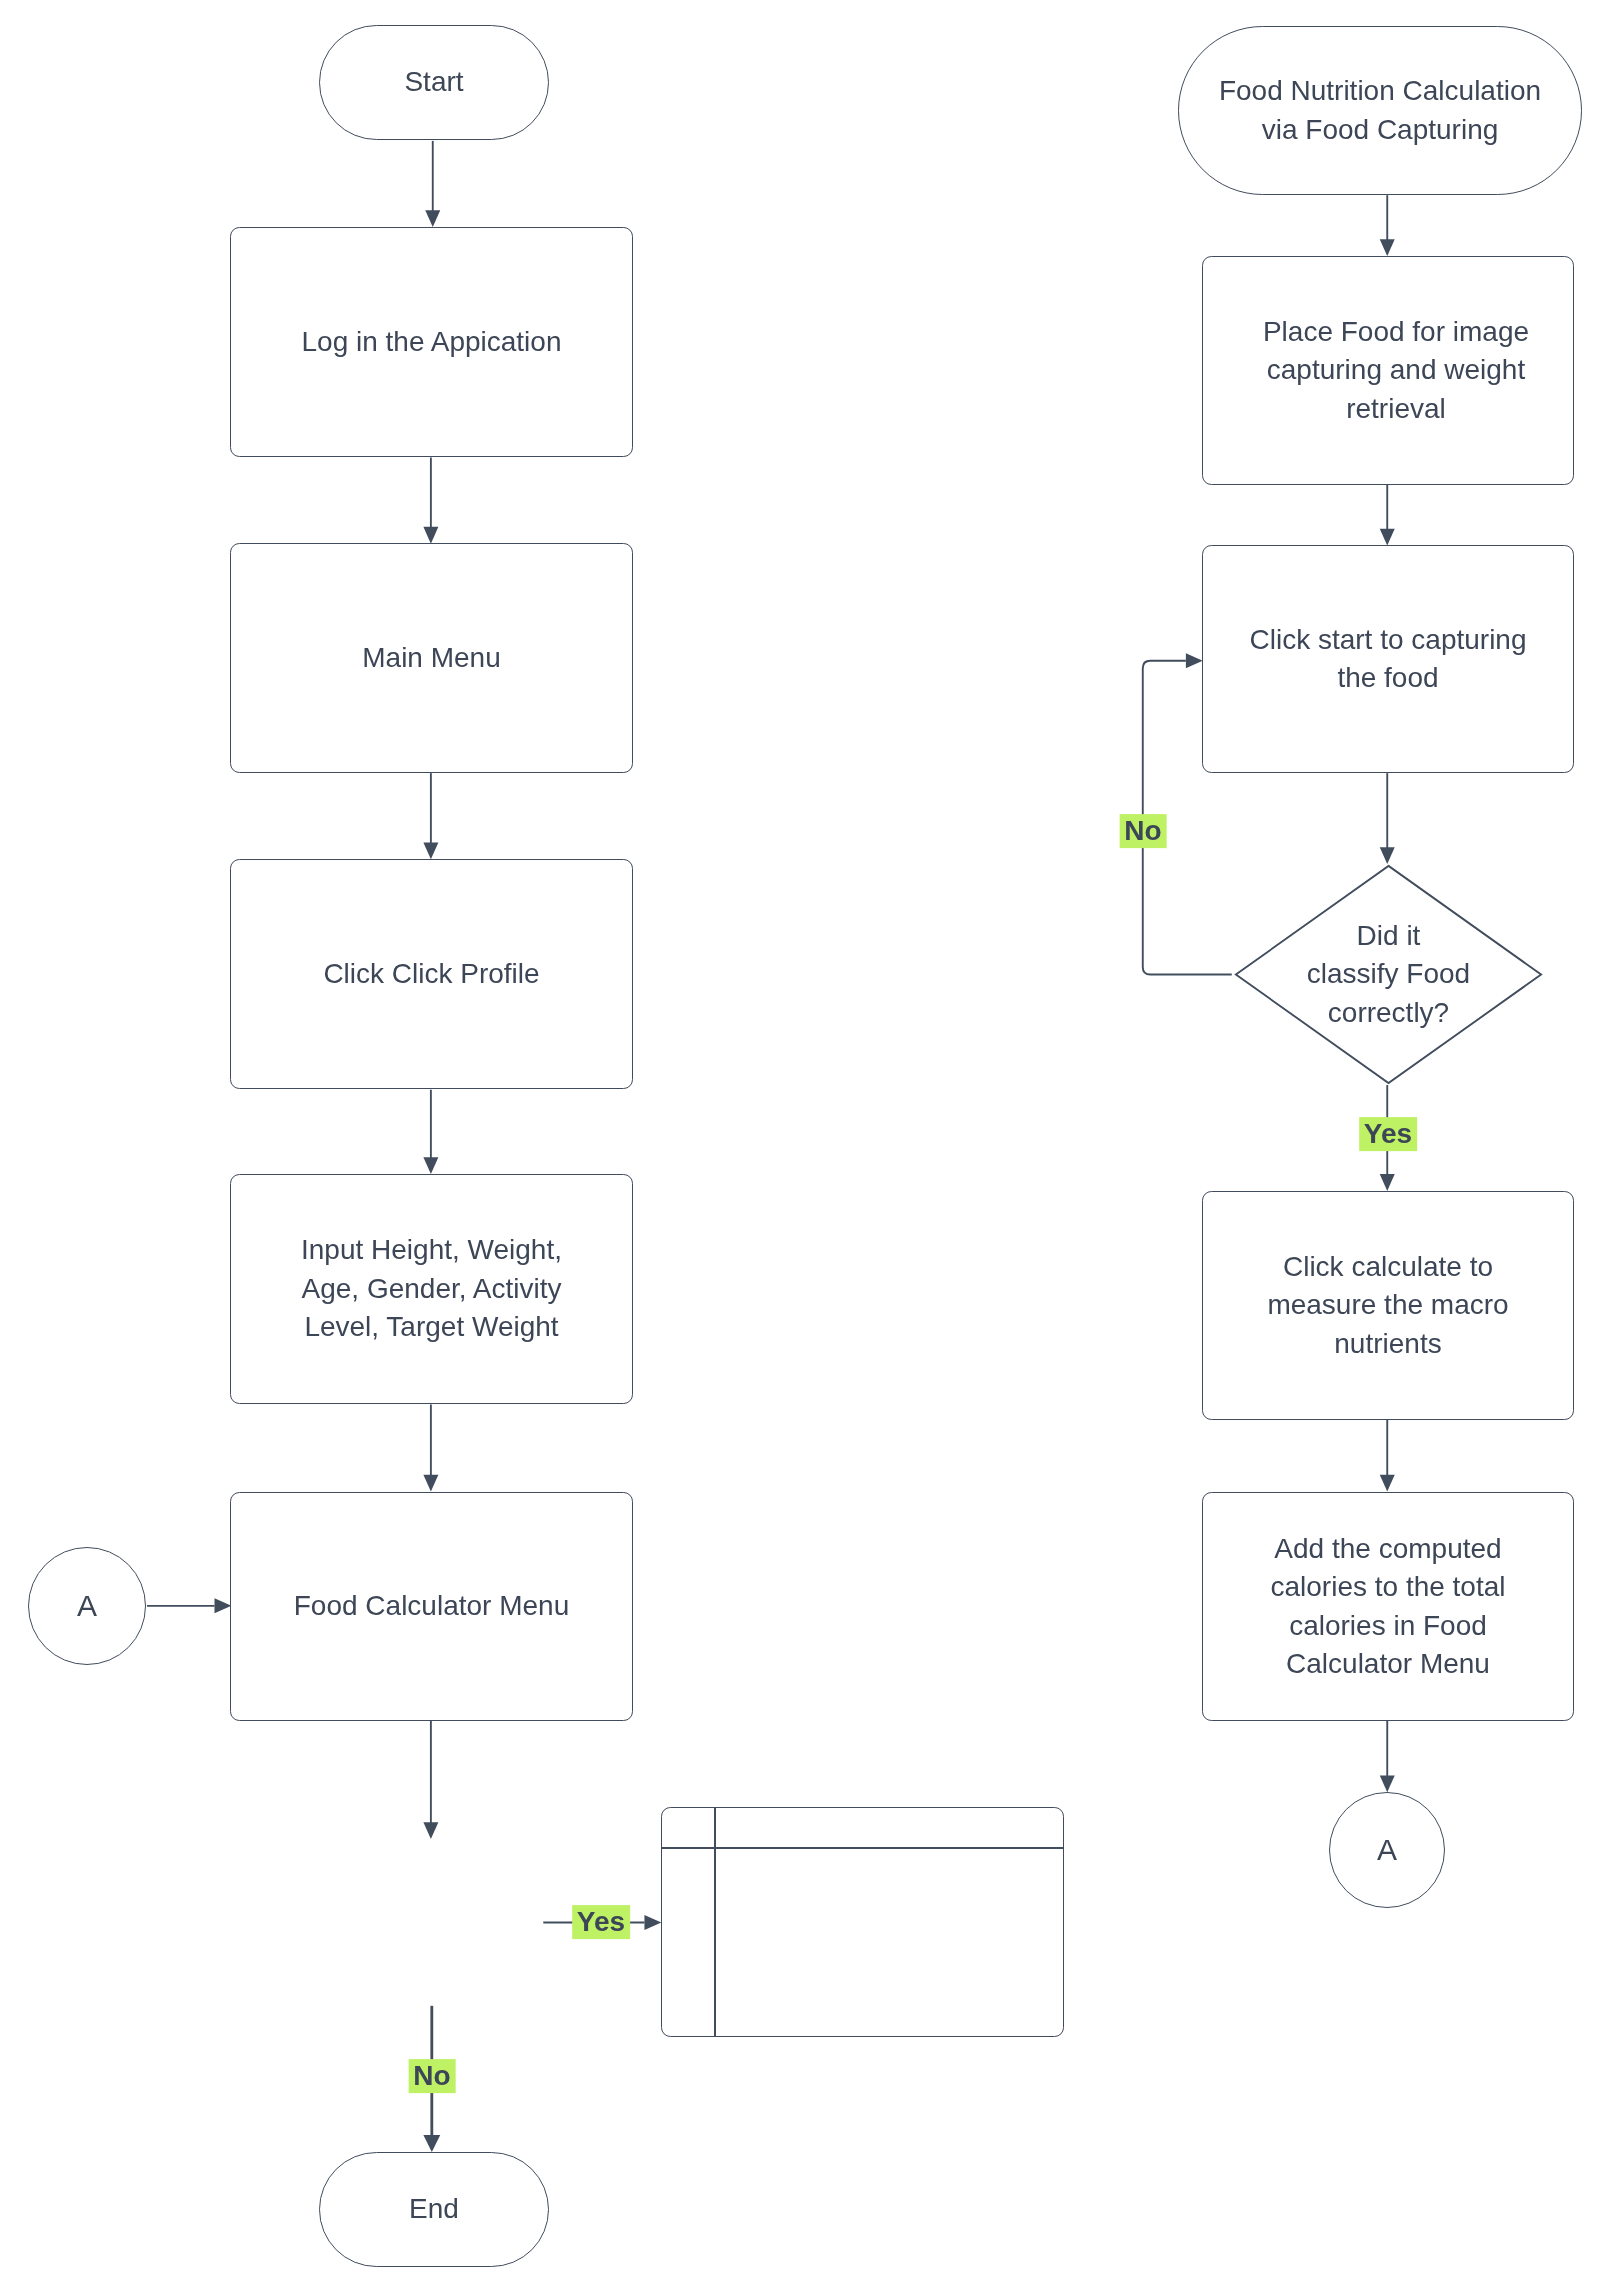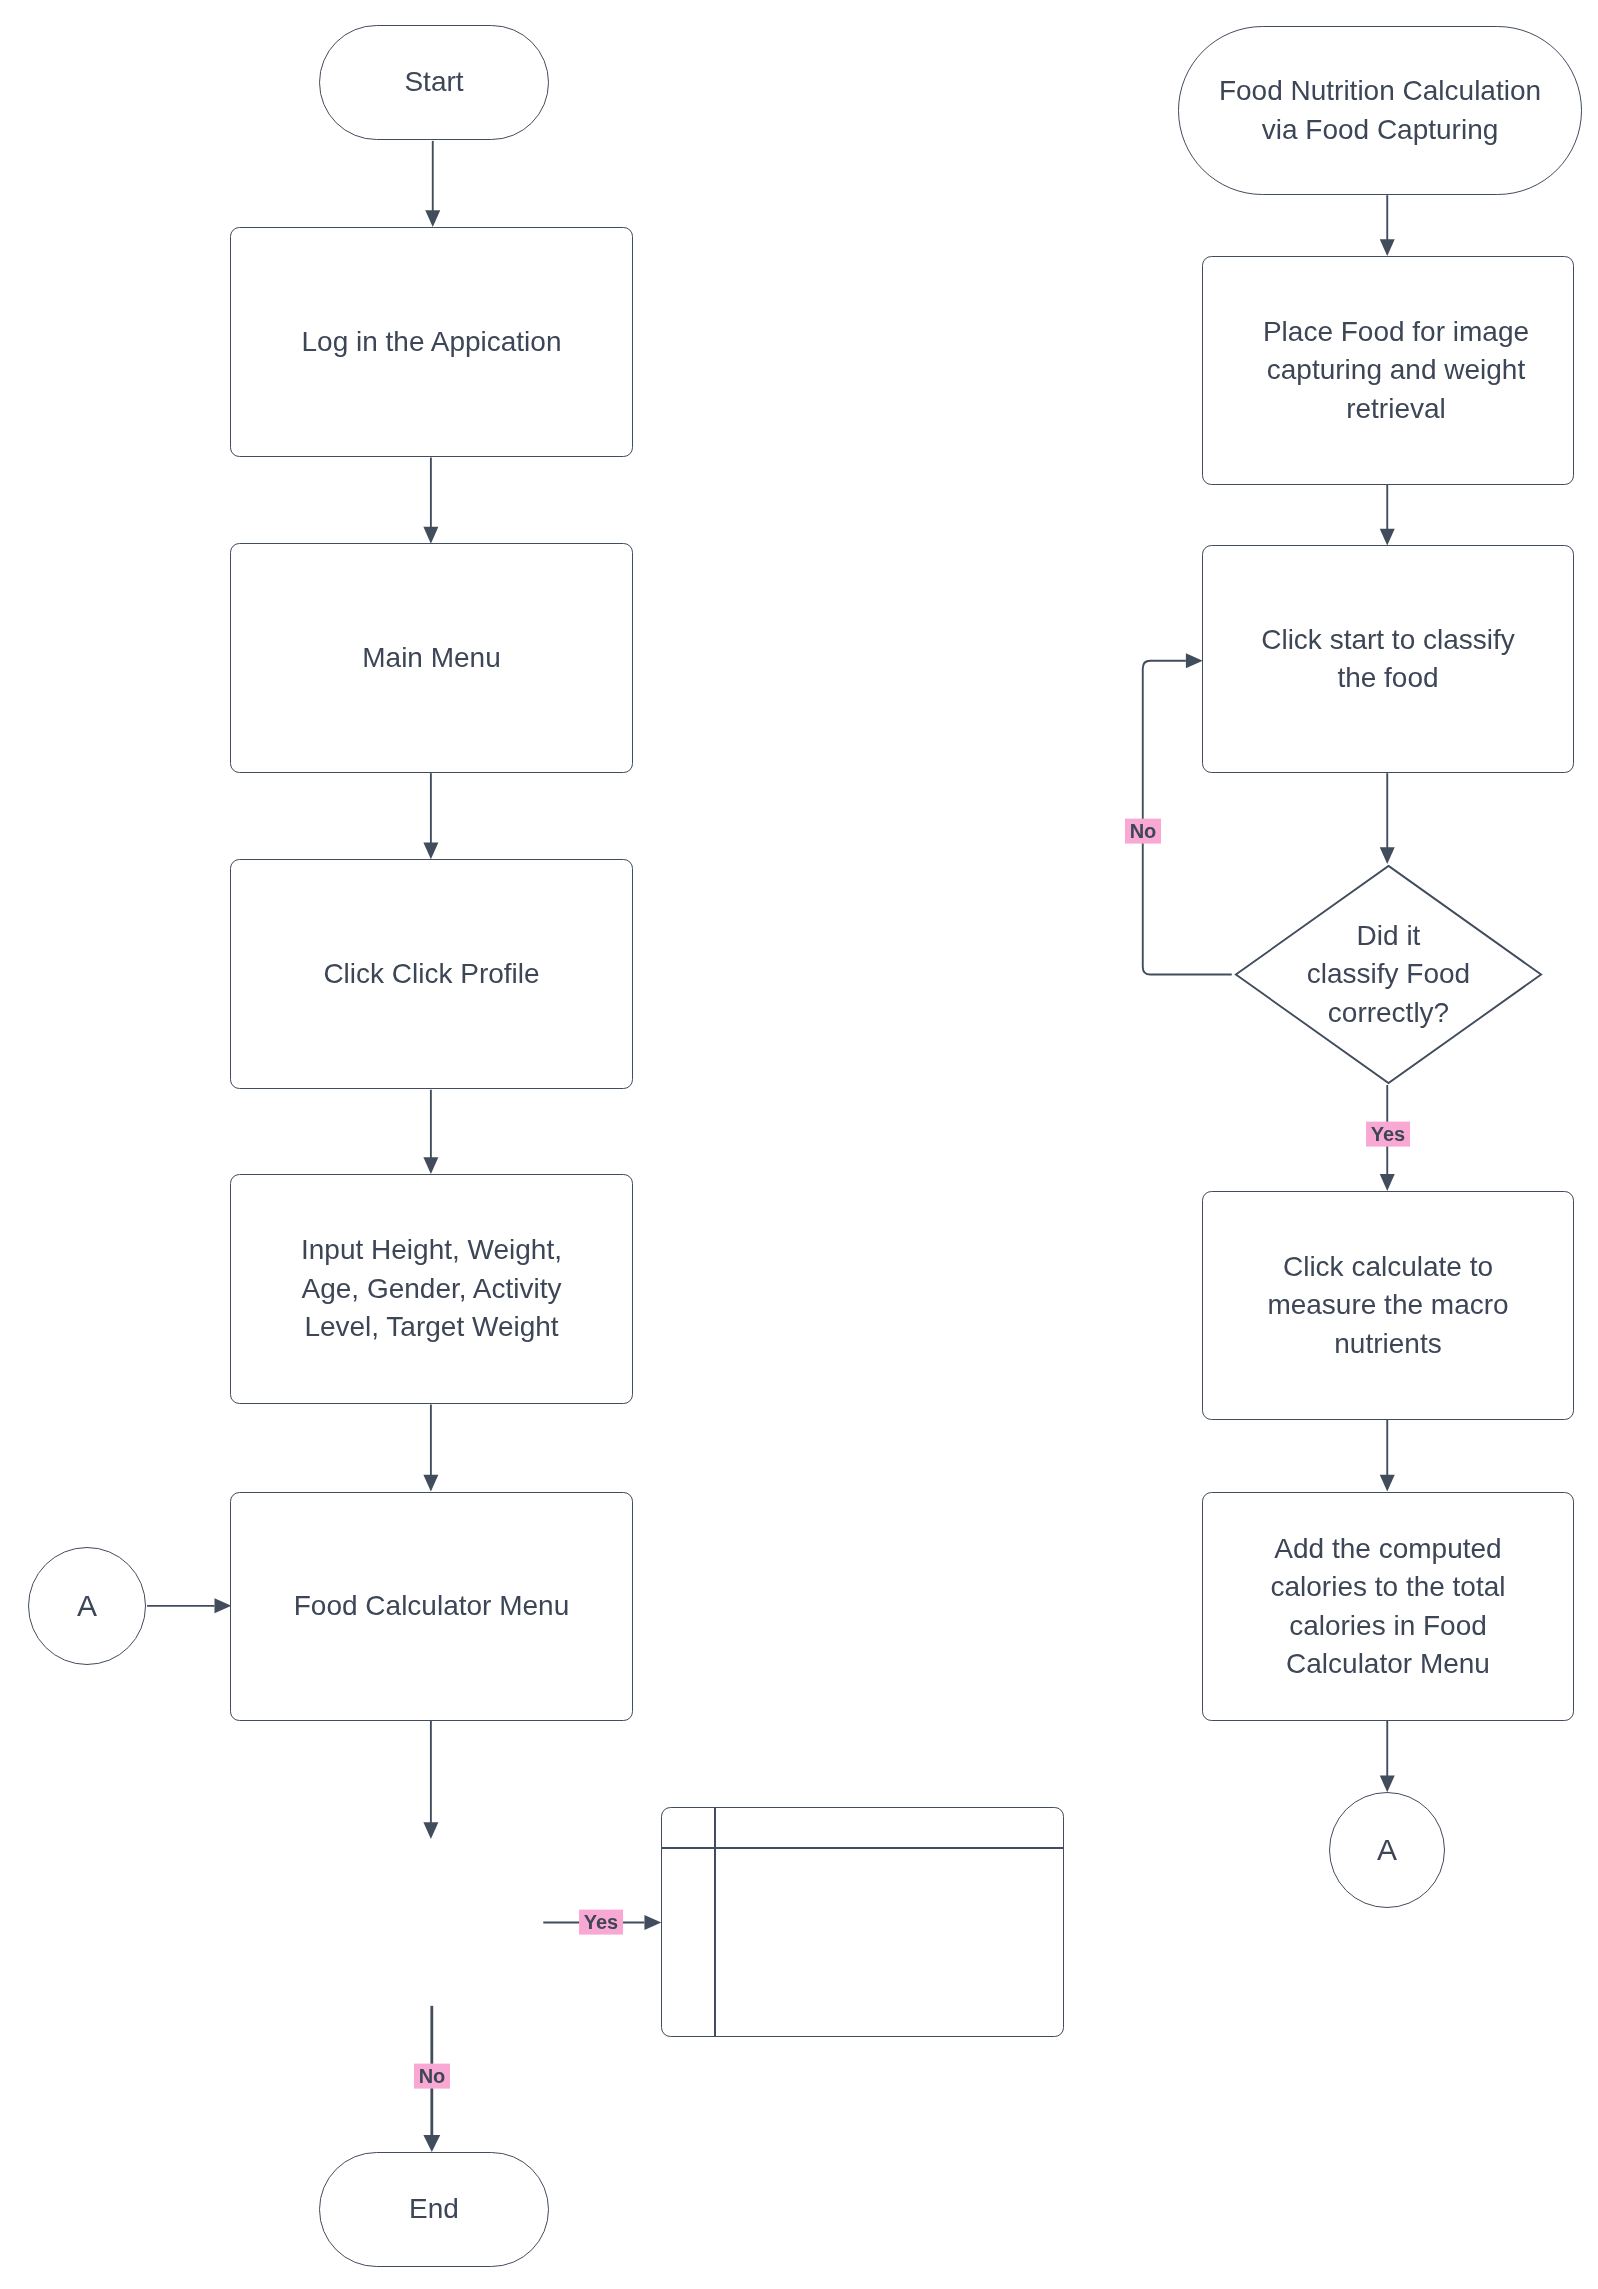--- a/index.html
+++ b/index.html
@@ -35,22 +35,22 @@
   .dlabel{position:relative;z-index:2;}
   .istore{background:#fff;border:1.9px solid var(--stroke);border-radius:9.4px;overflow:hidden;}
   .istore .iv{position:absolute;top:0;bottom:0;left:52px;width:1.9px;background:var(--stroke);}
   .istore .ih{position:absolute;left:0;right:0;top:39px;height:1.9px;background:var(--stroke);}
   .istore .istore-label{
     position:absolute;left:54px;top:41px;right:0;bottom:0;
     display:flex;align-items:center;justify-content:center;white-space:pre-line;
   }
   .elabel{
     position:absolute;transform:translate(-50%,-50%);
-    background:#f9a8d4;padding:0.9px 4.7px;
-    font-weight:bold;font-size:20px;color:var(--text);z-index:3;
+    background:#bef264;padding:0.9px 4.7px;
+    font-weight:bold;font-size:28px;color:var(--text);z-index:3;
   }
 </style>
 </head>
 <body>
 
 <div id="canvas">
 
   <svg class="wires" xmlns="http://www.w3.org/2000/svg" viewBox="0 0 1706 2444" width="1598" height="2290">
 
     <g>
@@ -168,21 +168,21 @@
 via Food Capturing</span>
   </div>
 
   <div class="node rect" style="left:1202px;top:256px;width:372px;height:229px;padding-left:16px;">
     <span>Place Food for image
 capturing and weight
 retrieval</span>
   </div>
 
   <div class="node rect" style="left:1202px;top:545px;width:372px;height:228px;">
-    <span>Click start to classify
+    <span>Click start to capturing
 the food</span>
   </div>
 
   <div class="node diamond" style="left:1234px;top:864px;width:309px;height:221px;">
     <svg width="309" height="221" viewBox="0 0 330 236">
       <polygon points="165,2 328,118 165,234 2,118"></polygon>
     </svg>
     <span class="dlabel">Did it
 classify Food
 correctly?</span>

